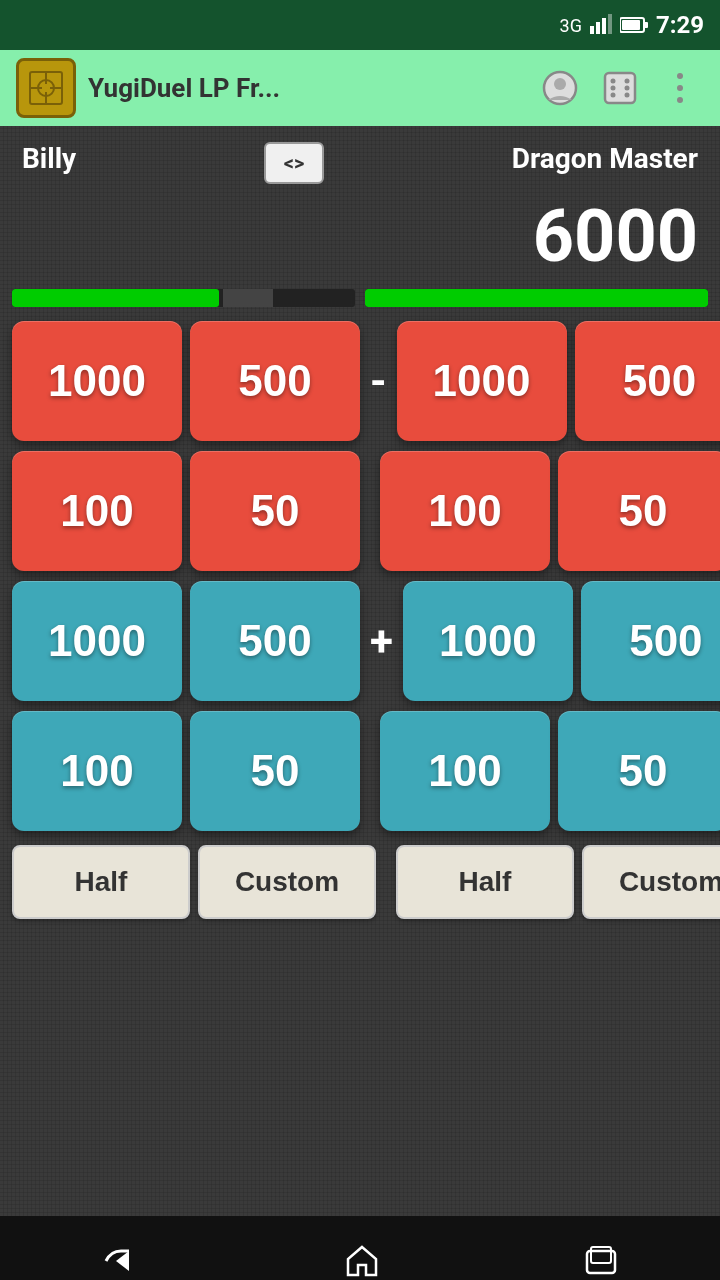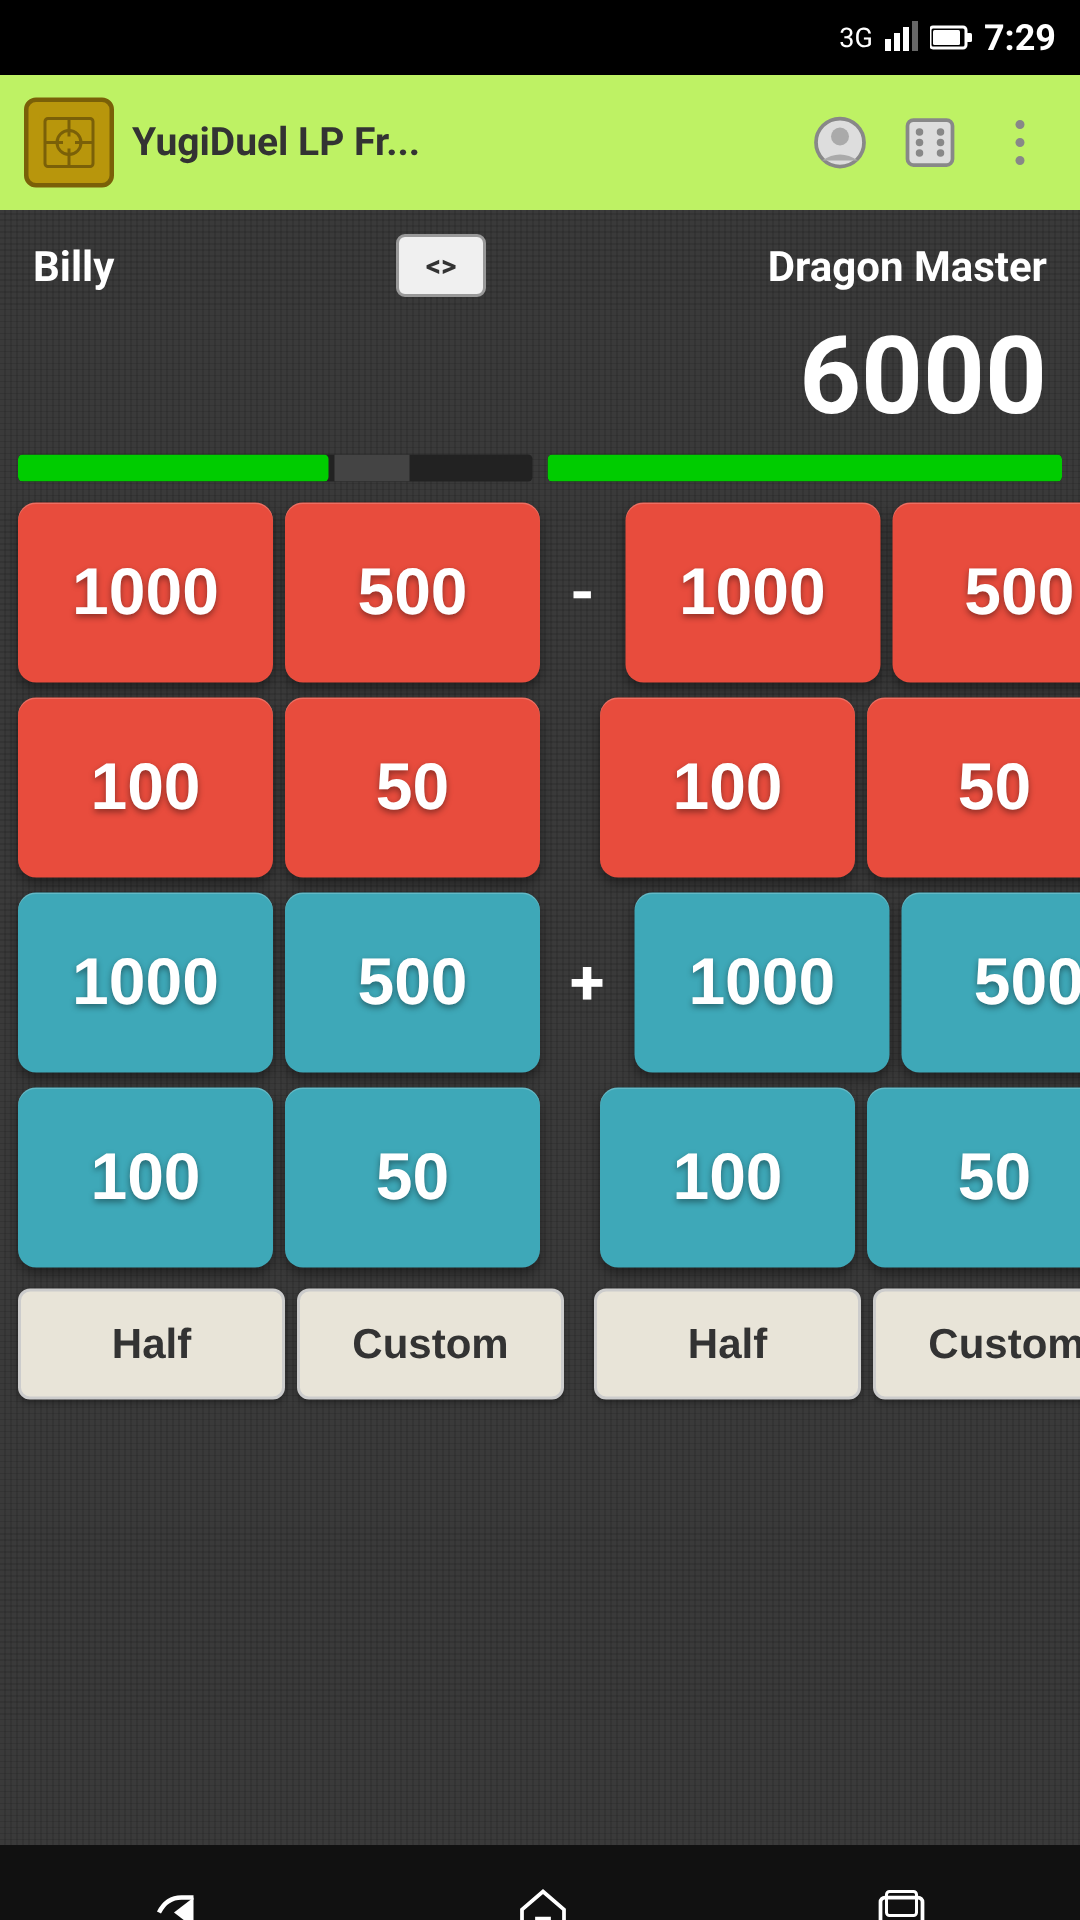--- a/index.html
+++ b/index.html
@@ -9,33 +9,33 @@
       background: #1a1a1a;
       font-family: 'Roboto', Arial, sans-serif;
       overflow: hidden;
       position: relative;
     }
 
     
     #status-bar {
       width: 720px;
       height: 50px;
-      background: #000000;
+      background: #14532d;
       display: flex;
       align-items: center;
       justify-content: flex-end;
       padding: 0 16px;
       gap: 8px;
     }
 
     
     #app-bar {
       width: 720px;
-      height: 90px;
-      background: #bef264;
+      height: 76px;
+      background: #86efac;
       display: flex;
       align-items: center;
       padding: 0 16px;
       gap: 12px;
     }
     #app-logo {
       width: 60px;
       height: 60px;
       background: #b8960c;
       border-radius: 8px;
@@ -71,21 +71,21 @@
         repeating-linear-gradient(90deg, transparent, transparent 3px, rgba(0,0,0,0.1) 3px, rgba(0,0,0,0.1) 4px);
       padding: 16px 12px;
       display: flex;
       flex-direction: column;
       gap: 10px;
     }
 
     
     #player-header {
       display: flex;
-      align-items: center;
+      align-items: flex-start;
       justify-content: space-between;
       padding: 0 10px;
     }
     .player-name {
       font-size: 28px;
       font-weight: bold;
       color: white;
     }
     #swap-button {
       width: 60px;
@@ -136,21 +136,21 @@
     .health-bar-cursor {
       display: inline-block;
       height: 100%;
       background: #444;
       width: 50px;
     }
 
     
     .button-section {
       display: flex;
-      gap: 20px;
+      gap: 10px;
       align-items: center;
     }
     .player-buttons {
       display: flex;
       gap: 8px;
     }
     .center-op {
       width: 60px;
       display: flex;
       align-items: center;

